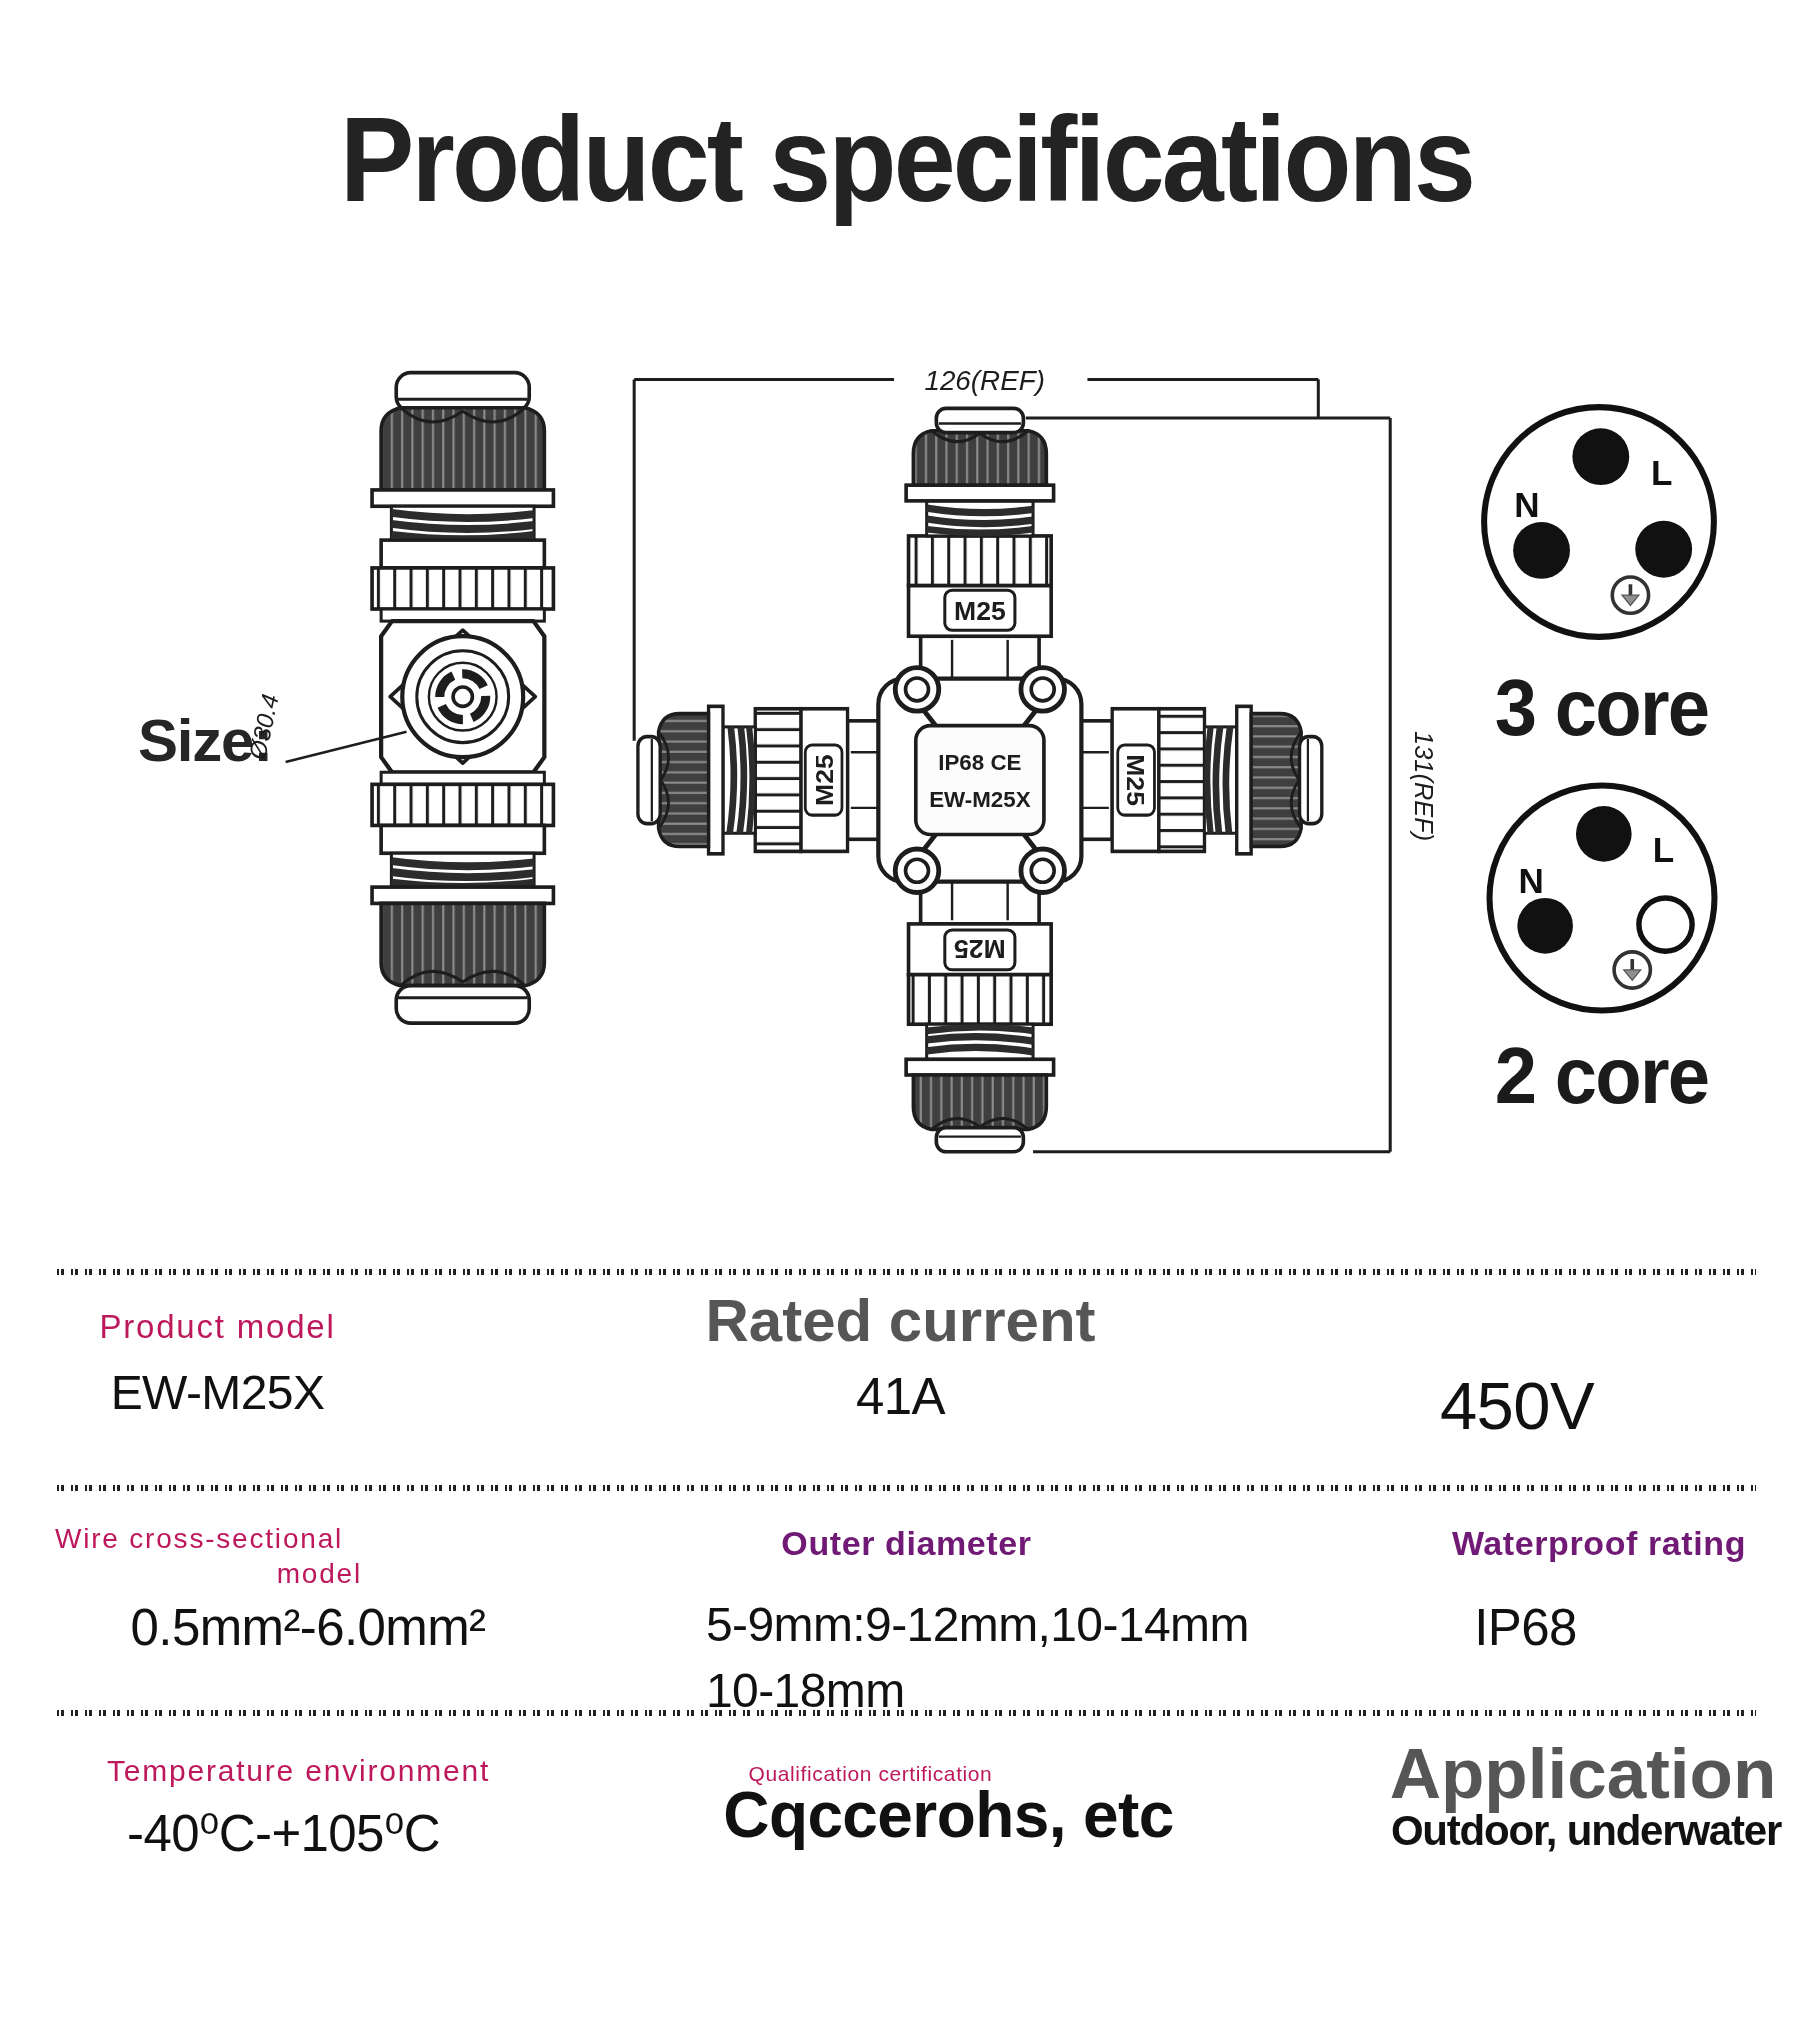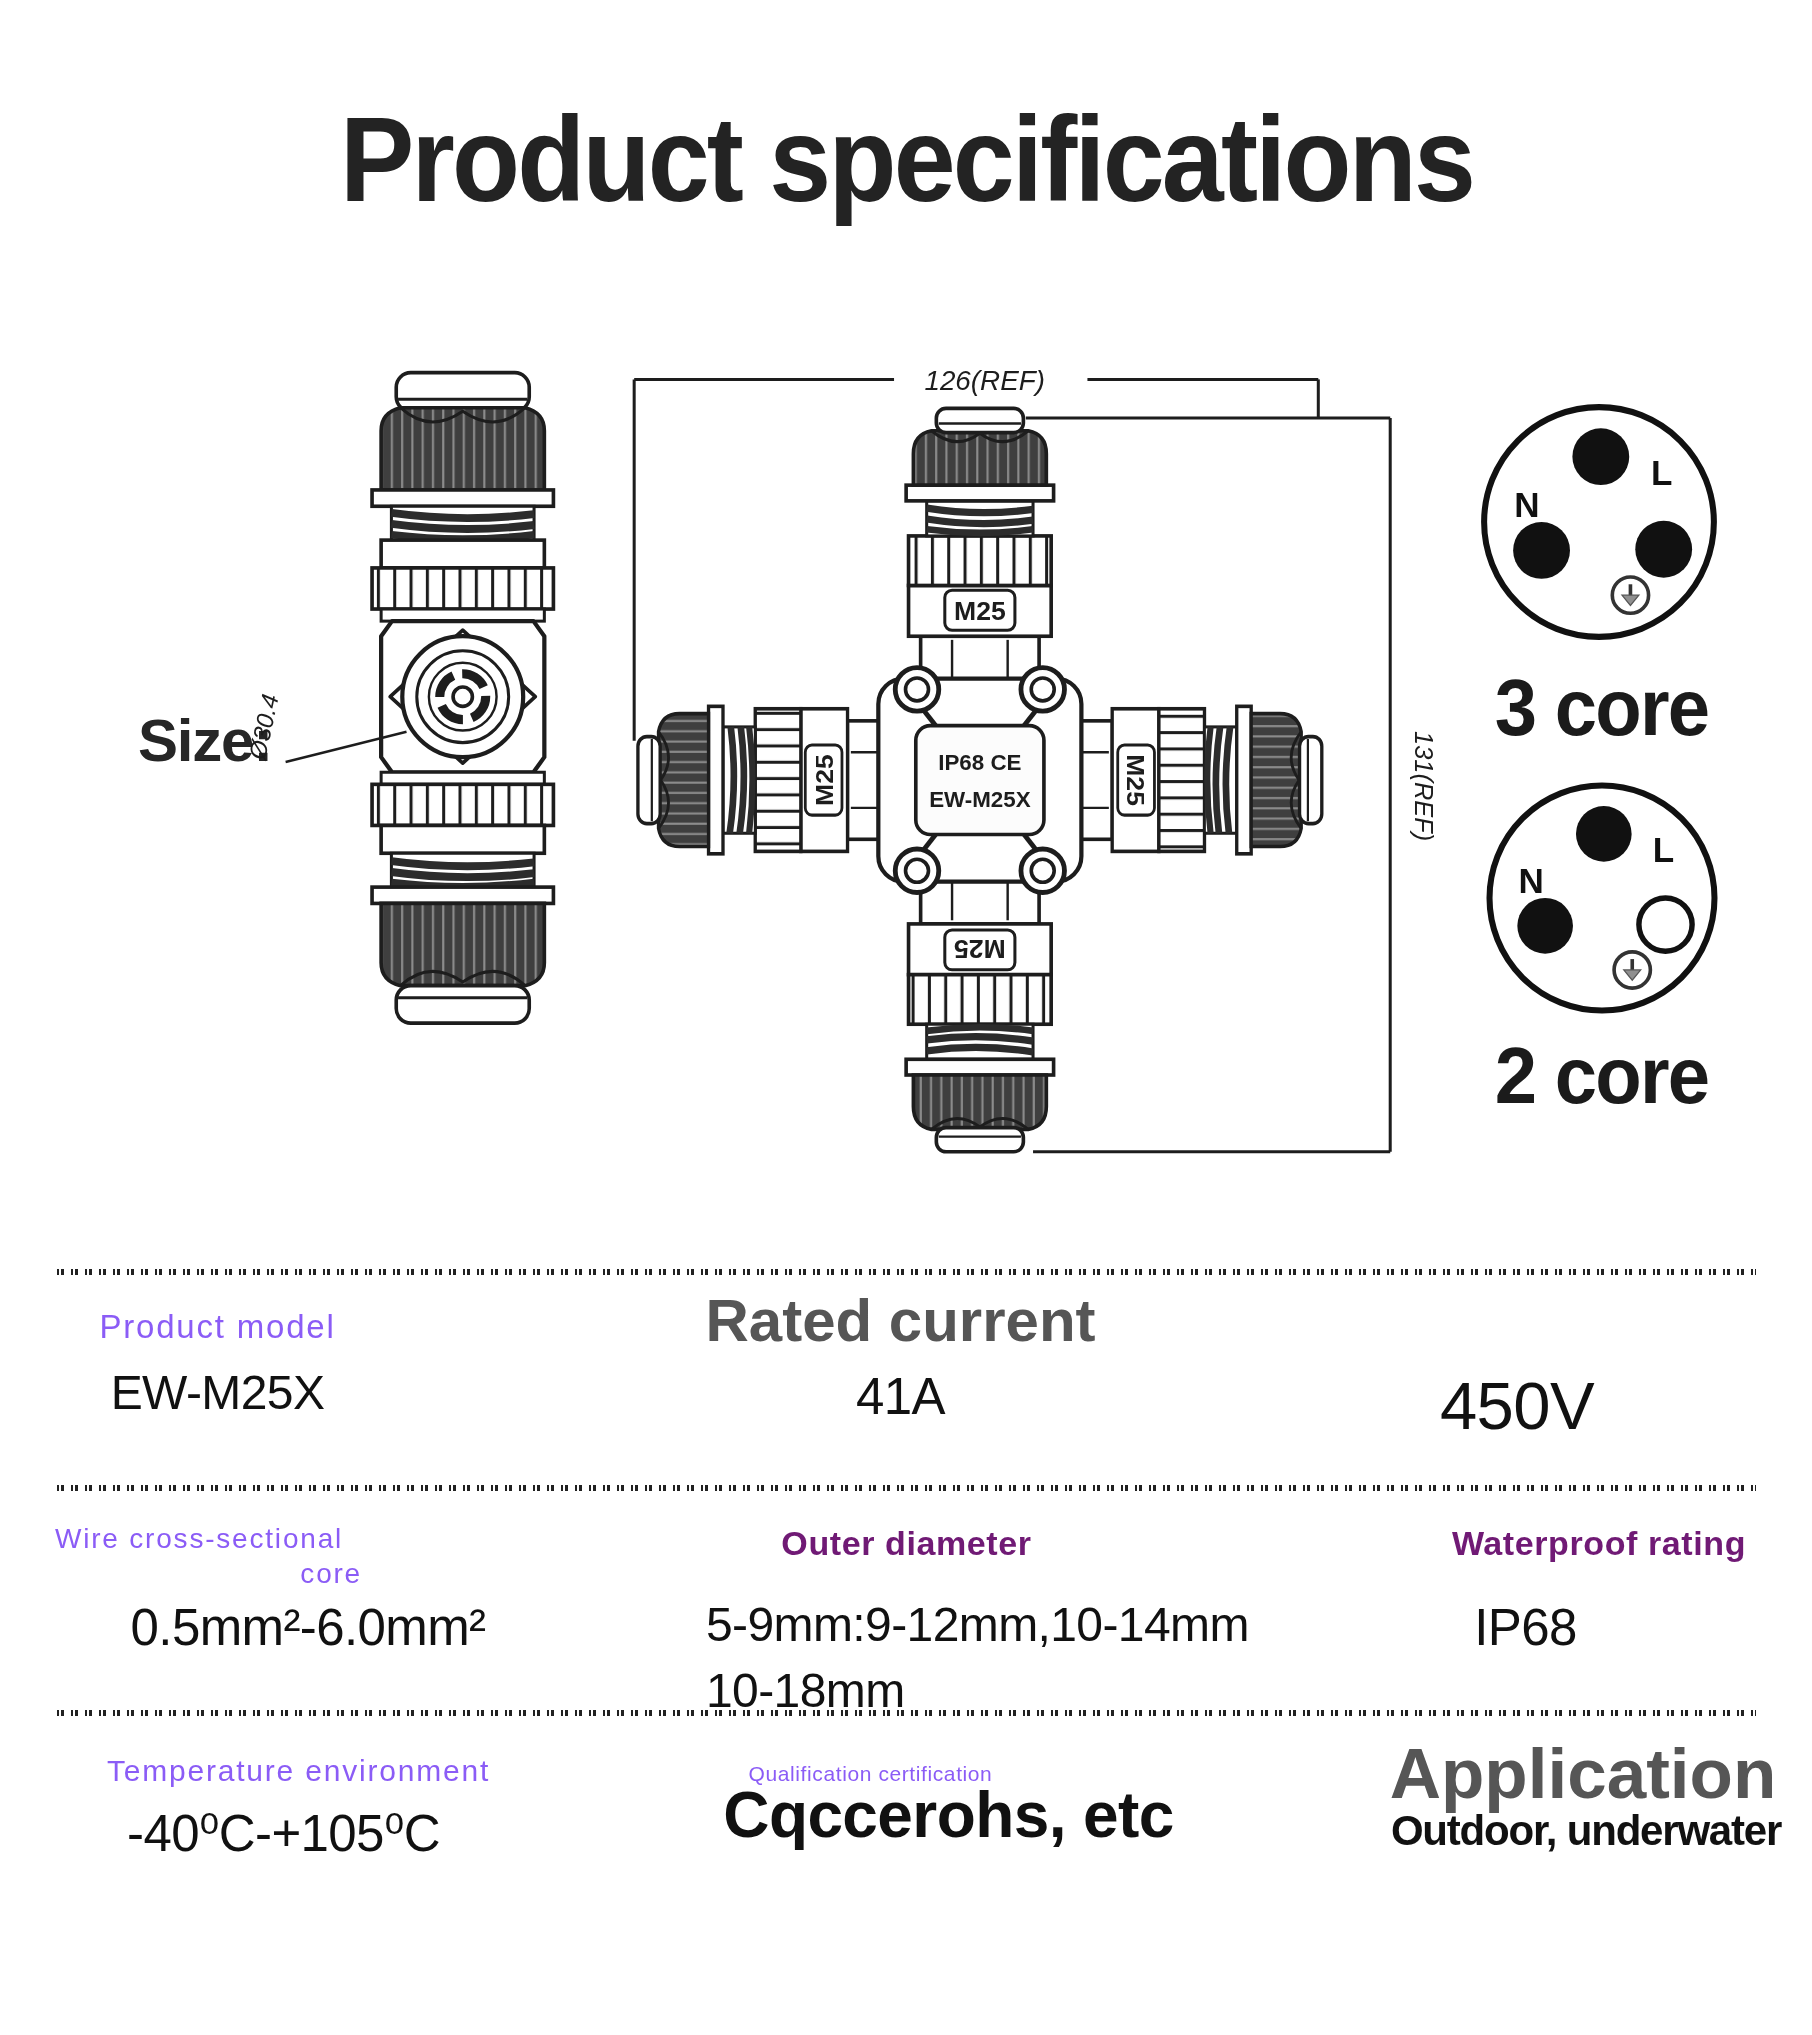--- a/index.html
+++ b/index.html
@@ -27,21 +27,21 @@
   .caption{
     text-align:center; font-size:80px; font-weight:bold; color:#1b1b1b; letter-spacing:-1.8px;
     transform:scaleX(0.95); transform-origin:center;
   }
 
   
   .dash-line{
     left:57px; width:1699px; height:6px;
     background:repeating-linear-gradient(90deg,#212121 0 2.4px,transparent 2.4px 4.2px,#212121 4.2px 7.3px,transparent 7.3px 14px);
   }
-  .hdr{color:#8b5cf6; white-space:nowrap;}
+  .hdr{color:#be185d; white-space:nowrap;}
   .hdr-reg{font-weight:normal; letter-spacing:1.8px;}
   .hdr-bold{font-weight:bold; letter-spacing:0.6px; color:#701a75;}
   .hdr-big{font-weight:bold; color:#565656; letter-spacing:0;}
   .val{color:#111; white-space:nowrap; font-weight:normal; letter-spacing:-0.6px;}
   .val-bold{font-weight:bold;}
   .tc{text-align:center;}
   .tl{text-align:left;}
   .tr{text-align:right;}
 </style>
 </head>
@@ -241,21 +241,21 @@
 
   <div class="abs hdr hdr-reg tc" style="left:36px; top:1308px; width:363px; font-size:33px;">Product model</div>
   <div class="abs val tc" style="left:36px; top:1365px; width:363px; font-size:48px;">EW-M25X</div>
 
   <div class="abs hdr hdr-big tc" style="left:659px; top:1286px; width:483px; font-size:60px;">Rated current</div>
   <div class="abs val tc" style="left:659px; top:1367px; width:483px; font-size:51px;">41A</div>
 
   <div class="abs val tc" style="left:1263px; top:1367px; width:508px; font-size:67px;">450V</div>
 
   <div class="abs hdr hdr-reg tc" style="left:36px; top:1523px; width:326px; font-size:28px;">Wire cross-sectional</div>
-  <div class="abs hdr hdr-reg tr" style="left:36px; top:1558px; width:326px; font-size:28px;">core</div>
+  <div class="abs hdr hdr-reg tr" style="left:36px; top:1558px; width:326px; font-size:28px;">model</div>
   <div class="abs val tc" style="left:36px; top:1598px; width:544px; font-size:51px;">0.5mm²-6.0mm²</div>
 
   <div class="abs hdr hdr-bold tc" style="left:665px; top:1524px; width:483px; font-size:34px;">Outer diameter</div>
   <div class="abs val tl" style="left:706px; top:1597px; width:677px; font-size:48px;">5-9mm:9-12mm,10-14mm</div>
   <div class="abs val tl" style="left:706px; top:1663px; width:677px; font-size:48px;">10-18mm</div>
 
   <div class="abs hdr hdr-bold tc" style="left:1323px; top:1524px; width:552px; font-size:34px;">Waterproof rating</div>
   <div class="abs val tc" style="left:1329px; top:1598px; width:393px; font-size:51px;">IP68</div>
 
   <div class="abs hdr hdr-reg tc" style="left:57px; top:1754px; width:483px; font-size:30px;">Temperature environment</div>

